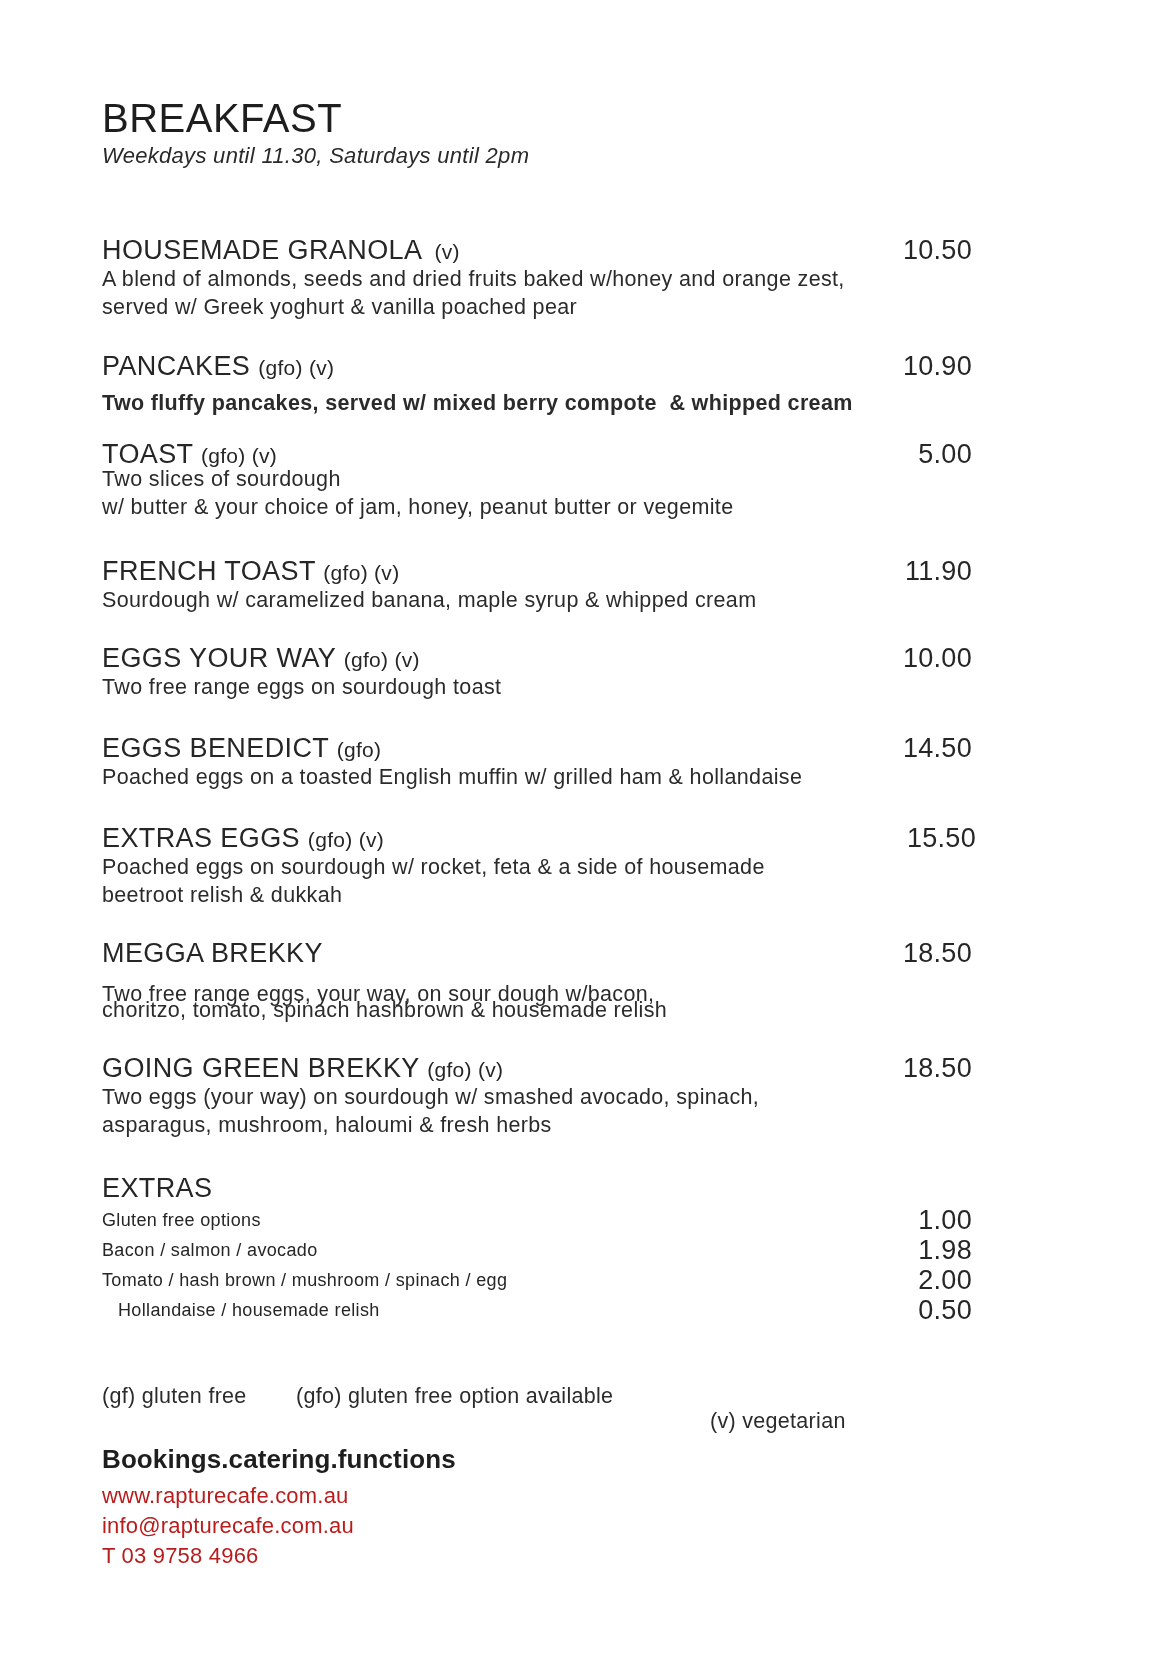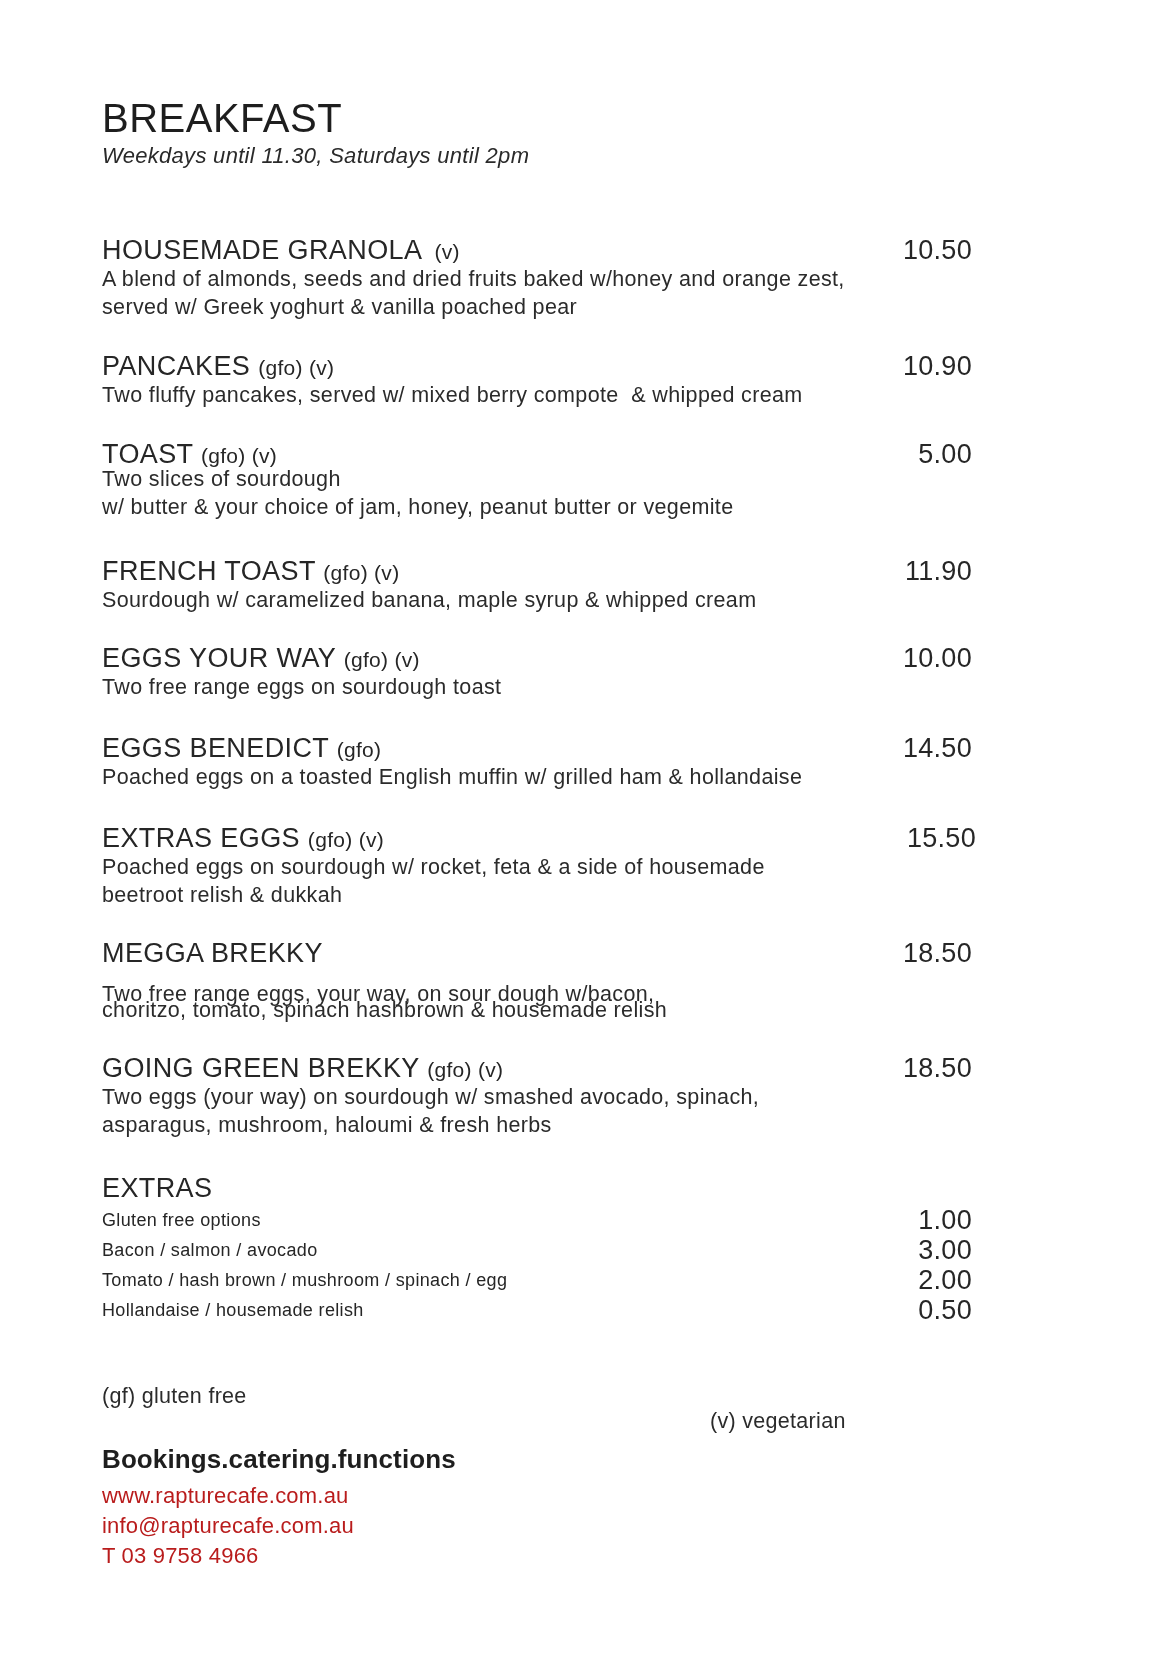--- a/index.html
+++ b/index.html
@@ -35,21 +35,21 @@
     <div class="price" style="top:236px;">10.50</div>
     <div class="abs desc" style="top:265px;">A blend of almonds, seeds and dried fruits baked w/honey and orange zest,</div>
     <div class="abs desc" style="top:293px;">served w/ Greek yoghurt &amp; vanilla poached pear</div>
   </div>
 
   <div>
     <div class="abs item-name" style="top:352px;">
       <span>PANCAKES</span> <span class="item-tags">(gfo) (v)</span>
     </div>
     <div class="price" style="top:352px;">10.90</div>
-    <div class="abs desc" style="top:381px; white-space:pre;">Two fluffy pancakes, served w/ mixed berry compote  &amp; whipped cream</div>
+    <div class="abs desc" style="top:389px; white-space:pre;font-weight:bold;">Two fluffy pancakes, served w/ mixed berry compote  &amp; whipped cream</div>
   </div>
 
   <div>
     <div class="abs item-name" style="top:440px;">
       <span>TOAST</span> <span class="item-tags">(gfo) (v)</span>
     </div>
     <div class="price" style="top:440px;">5.00</div>
     <div class="abs desc" style="top:465px;">Two slices of sourdough</div>
     <div class="abs desc" style="top:493px;">w/ butter &amp; your choice of jam, honey, peanut butter or vegemite</div>
   </div>
@@ -108,34 +108,35 @@
 
 <div>
   <div class="abs extras-heading" style="top:1174px;">EXTRAS</div>
 
   <div>
     <div class="abs extra-label" style="top:1206px;">Gluten free options</div>
     <div class="extra-price" style="top:1206px;">1.00</div>
   </div>
   <div>
     <div class="abs extra-label" style="top:1236px;">Bacon / salmon / avocado</div>
-    <div class="extra-price" style="top:1236px;">3.00</div>
+    <div class="extra-price" style="top:1236px;">1.98</div>
   </div>
   <div>
     <div class="abs extra-label" style="top:1266px;">Tomato / hash brown / mushroom / spinach / egg</div>
     <div class="extra-price" style="top:1266px;">2.00</div>
   </div>
   <div>
-    <div class="abs extra-label" style="top:1296px;">Hollandaise / housemade relish</div>
+    <div class="abs extra-label" style="top:1296px;margin-left:16px;">Hollandaise / housemade relish</div>
     <div class="extra-price" style="top:1296px;">0.50</div>
   </div>
 </div>
 
 <div class="legend" style="position:absolute; top:1382px; left:0; width:1175px; height:28px;">
   <span style="left:102px;">(gf) gluten free</span>
+  <span style="left:296px;">(gfo) gluten free option available</span>
   <span style="left:710px;margin-top:25px;">(v) vegetarian</span>
 </div>
 
 <div>
   <div class="abs bookings" style="top:1444px;">Bookings.catering.functions</div>
   <div class="abs contact" style="top:1482px;">www.rapturecafe.com.au</div>
   <div class="abs contact" style="top:1512px;text-align:right;">info@rapturecafe.com.au</div>
   <div class="abs contact" style="top:1542px;">T 03 9758 4966</div>
 </div>
 

